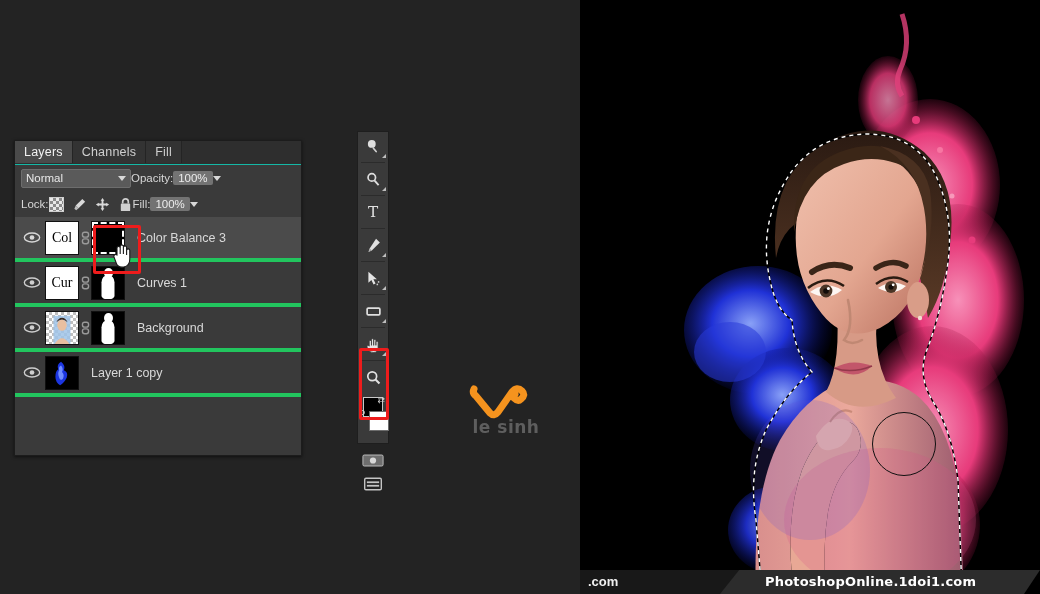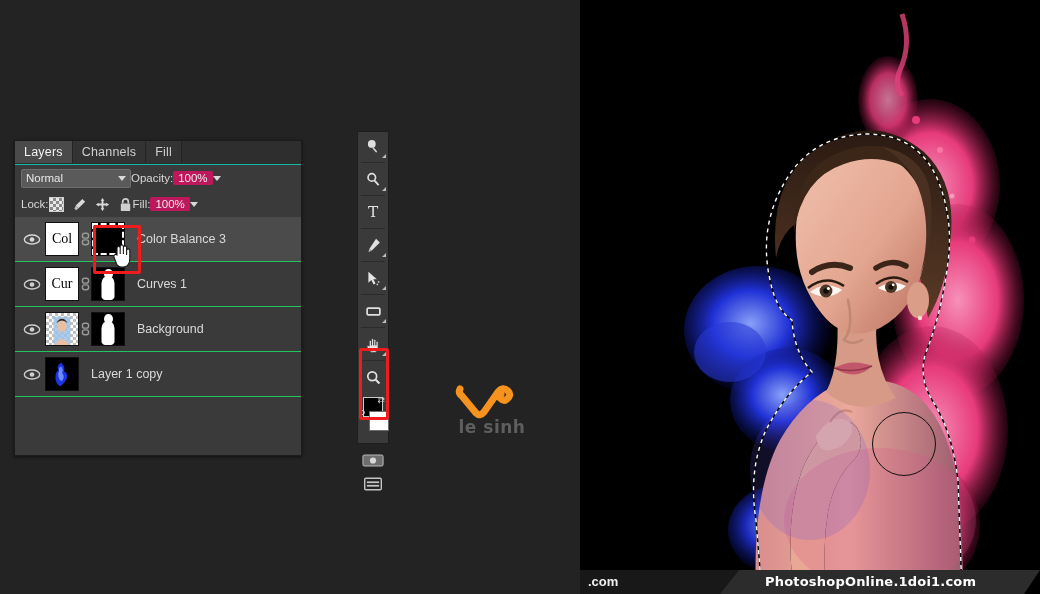--- a/index.html
+++ b/index.html
@@ -46,41 +46,41 @@
     border-radius:2px; color:#e8e8e8; font-size:11.5px;
     display:flex; align-items:center; padding:0 4px; position:relative;
   }
   .blend-select .caret { position:absolute; right:4px; }
   .caret {
     width:0;height:0;border-left:4.5px solid transparent;
     border-right:4.5px solid transparent;border-top:5px solid #d8d8d8;
   }
   .lbl { font-size:11.5px; color:#d7d7d7; white-space:nowrap; }
   .numbox {
-    background:#be185d; color:#ececec; font-size:11.5px;
+    background:#737373; color:#ececec; font-size:11.5px;
     padding:1px 5px; border-radius:2px; min-width:38px; text-align:center;
   }
 
   
   .lock-icons { display:flex; align-items:center; gap:8px; }
   .ic { width:15px; height:15px; position:relative; }
   .ic-checker {
     background:
       linear-gradient(45deg,#8a8a8a 25%,transparent 25%,transparent 75%,#8a8a8a 75%),
       linear-gradient(45deg,#8a8a8a 25%,transparent 25%,transparent 75%,#8a8a8a 75%),
       #e8e8e8;
     background-size:6px 6px; background-position:0 0,3px 3px;
     border:1px solid #cfcfcf;
   }
 
   
   .layer-list { background:#3a3a3a; }
   .layer-row {
     display:flex; align-items:center; height:45px;
-    border-bottom:1px solid #22c55e;
+    border-bottom:4px solid #22c55e;
     padding-left:4px; position:relative;
   }
   .layer-row.selected { background:#4b4b4b; }
   .eye {
     width:26px; display:flex; align-items:center; justify-content:center;
     flex:0 0 26px;
   }
   .thumb {
     width:34px; height:34px; background:#000; border:1px solid #111;
     position:relative; overflow:hidden; flex:0 0 34px;
@@ -161,21 +161,21 @@
     height:18px; display:flex; align-items:center; justify-content:center;
     margin-top:6px;
   }
   .screenmode {
     height:18px; display:flex; align-items:center; justify-content:center;
     margin-top:6px; color:#c9c9c9;
   }
 
   
   .logo-wm {
-    position:absolute; left:452px; top:383px; width:80px; height:58px;
+    position:absolute; left:466px; top:383px; width:80px; height:58px;
   }
   .logo-text {
     position:absolute; left:0; top:34px; width:80px; text-align:center;
     font-size:17px; font-weight:bold; color:#5e5e5e;
     letter-spacing:.5px; font-family:"DejaVu Sans", sans-serif;
   }
 
   
   .canvas-right {
     position:absolute; left:580px; top:0; width:460px; height:594px;

